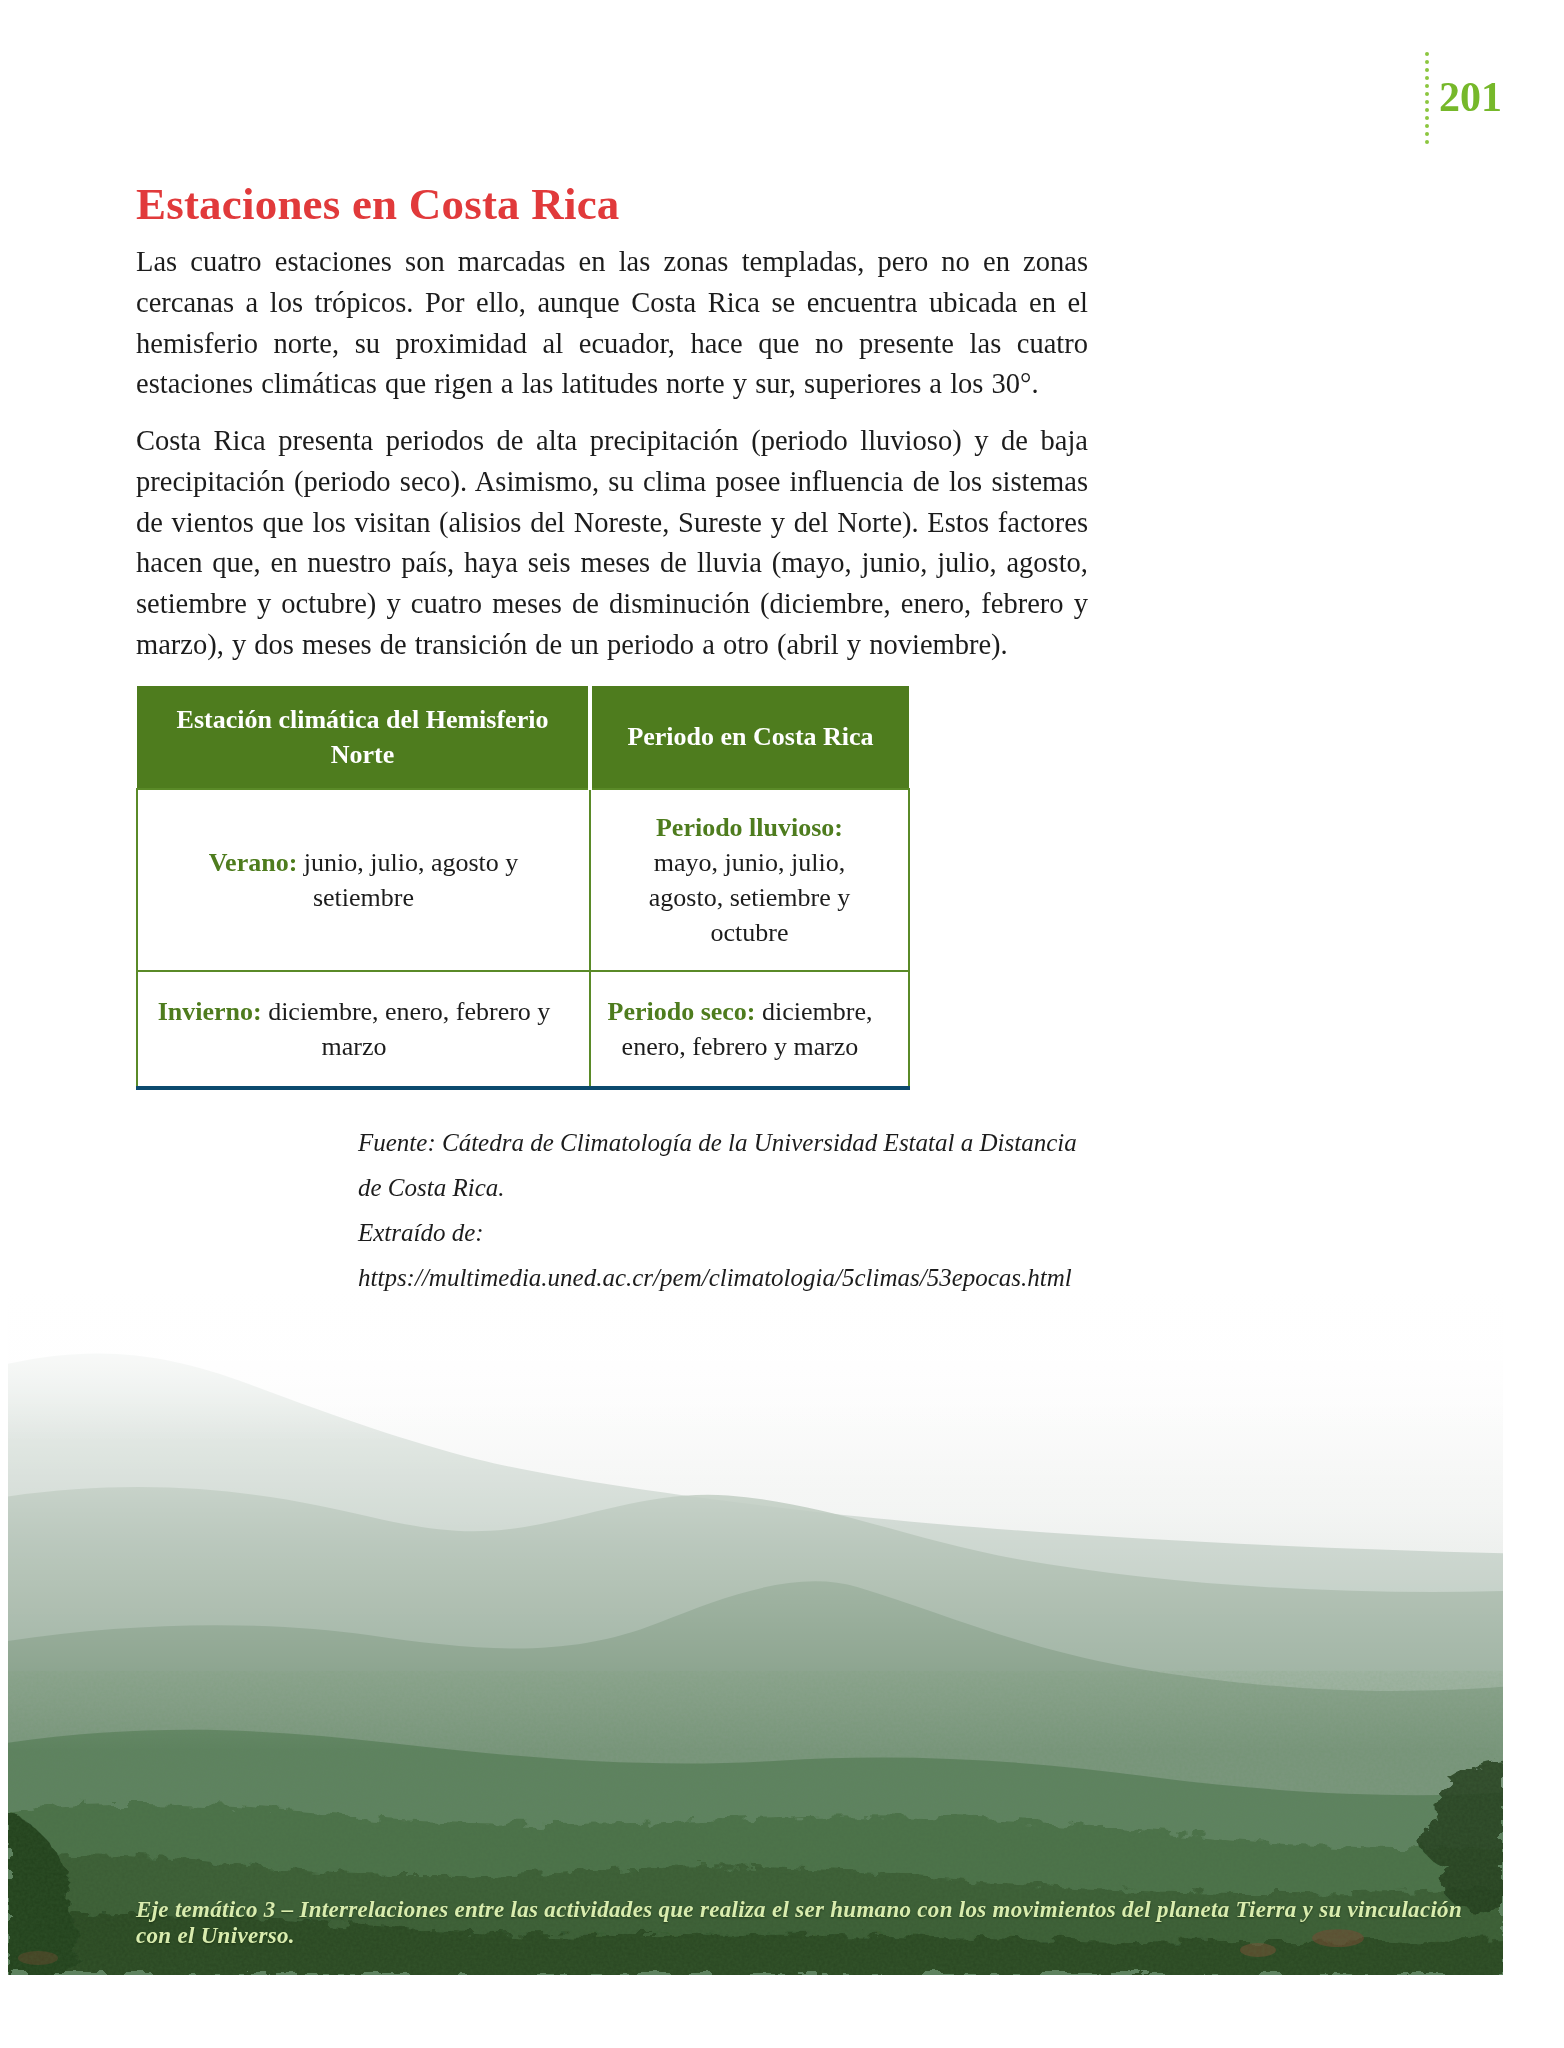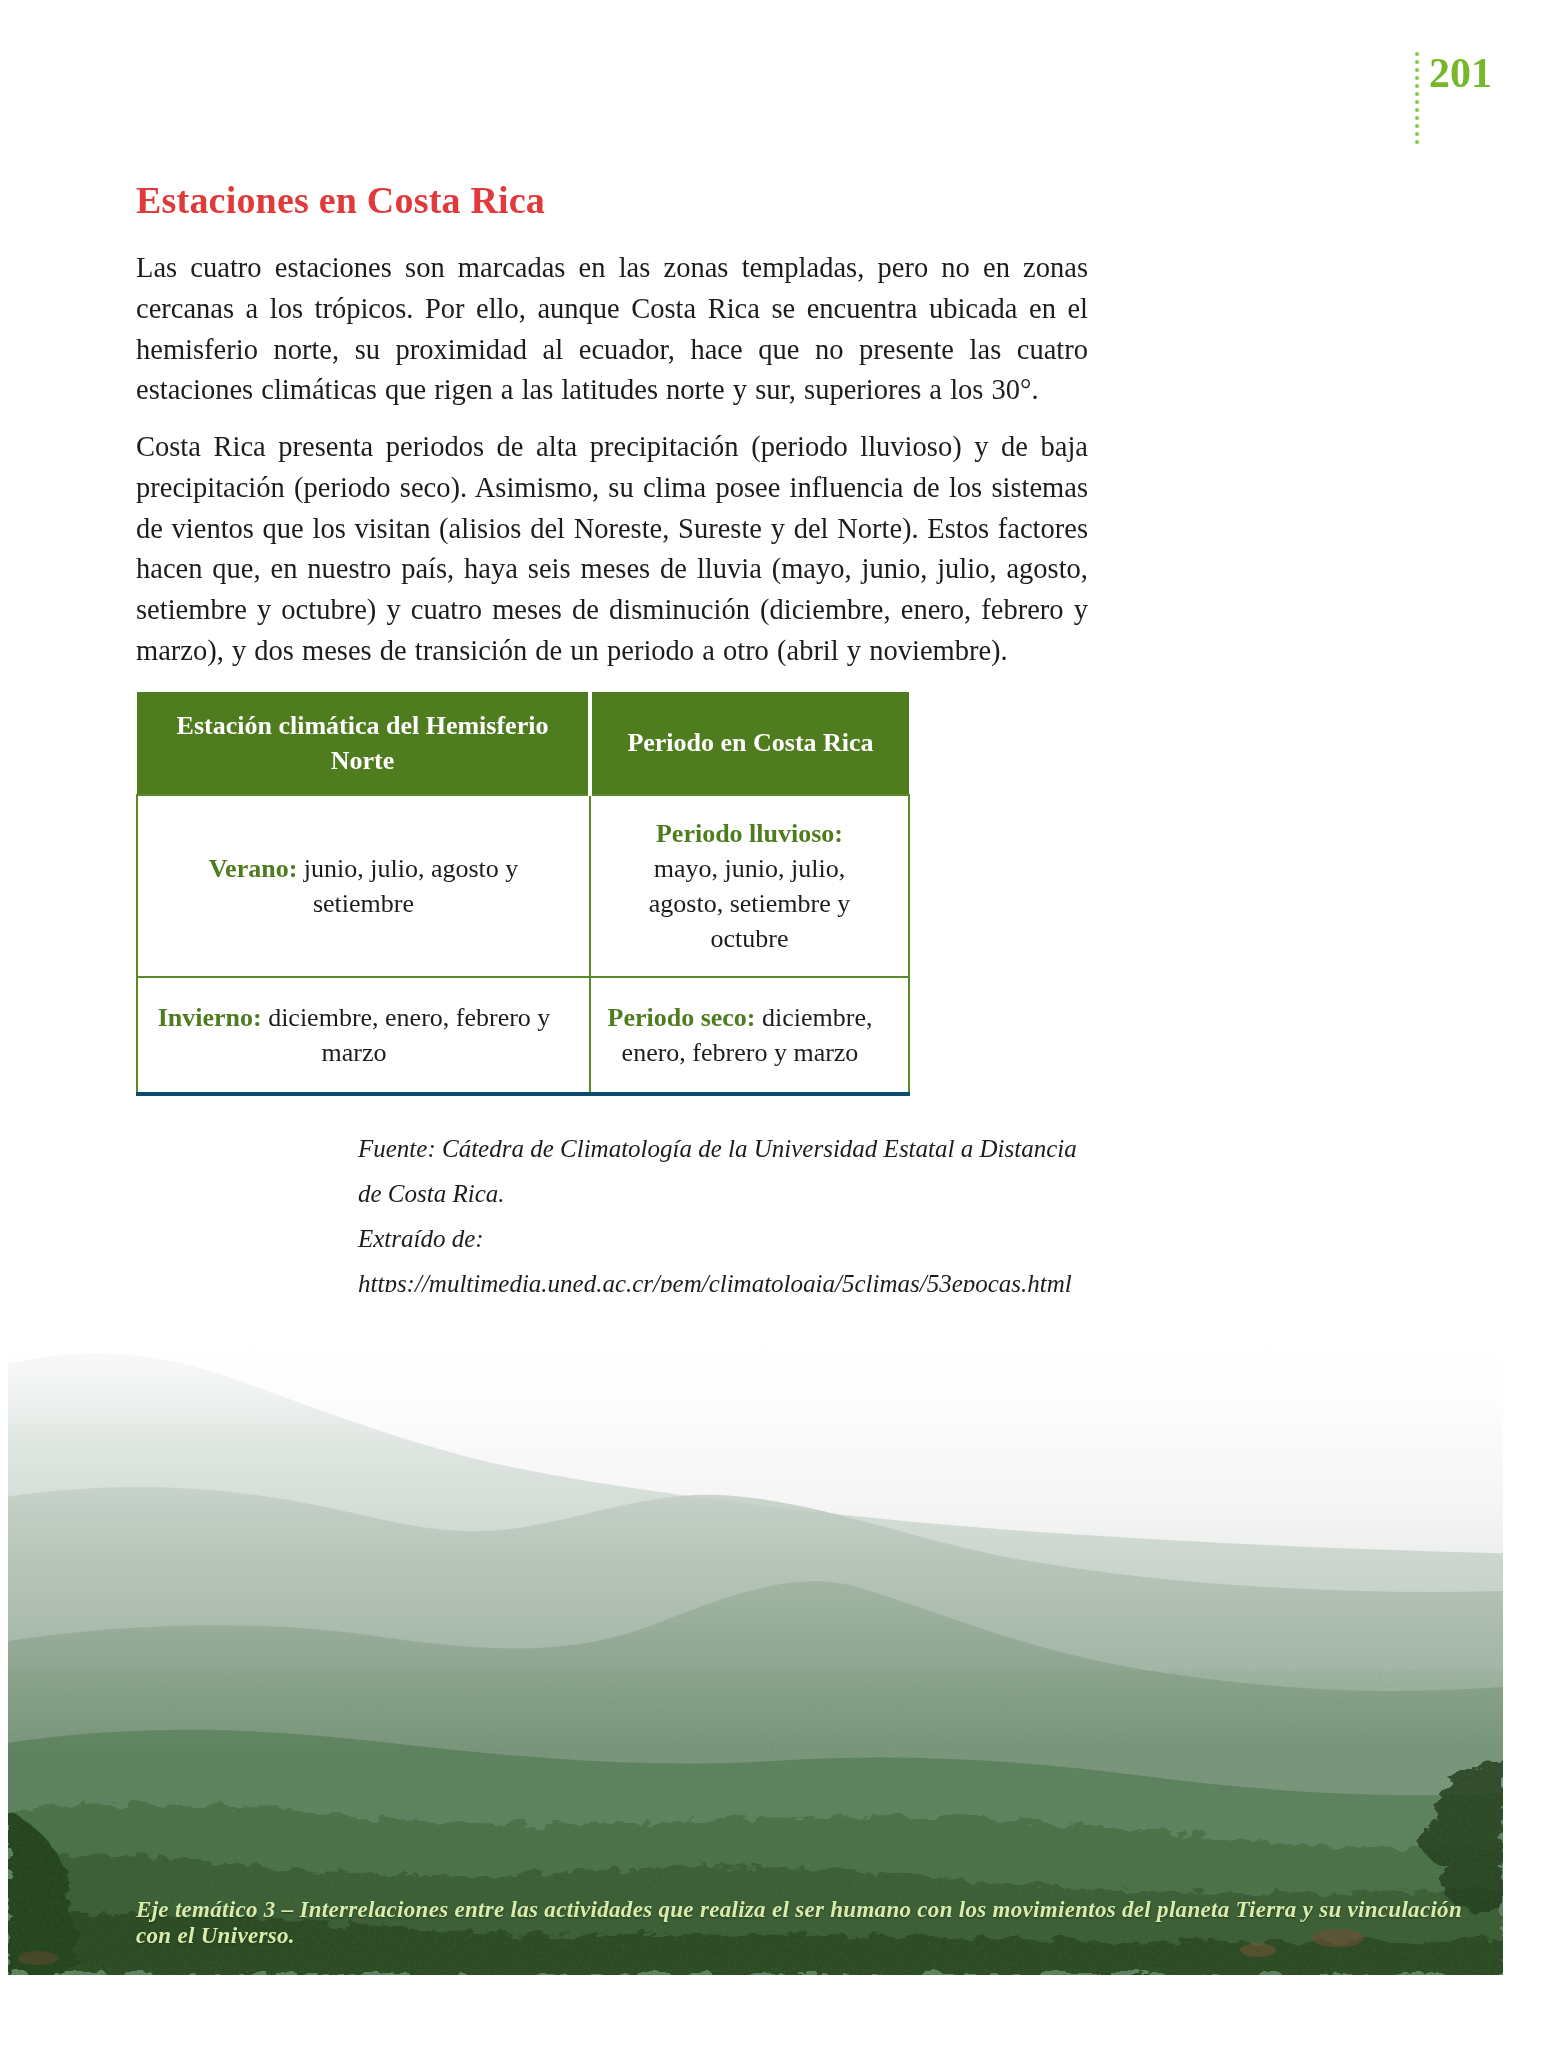--- a/index.html
+++ b/index.html
@@ -11,23 +11,23 @@
     background: #ffffff;
     font-family: "Liberation Serif", serif;
     color: #1c1c1c;
     overflow: hidden;
   }
 
   
   .pagenum-wrap {
     position: absolute;
     top: 52px;
-    right: 72px;
+    right: 62px;
     display: flex;
-    align-items: flex-start;
+    align-items: center;
   }
   .dotted-rule {
     width: 0;
     height: 92px;
     border-left: 4px dotted #8cc63f;
     margin-right: 10px;
   }
   .page-number {
     font-size: 42px;
     font-weight: bold;
@@ -37,25 +37,25 @@
   }
 
   
   .content {
     position: absolute;
     left: 136px;
     width: 952px;
     top: 178px;
   }
   h1.heading {
-    font-size: 38px;
+    font-size: 45px;
     font-weight: bold;
     color: #e13a3b;
     letter-spacing: 0.2px;
-    margin-bottom: 26px;
+    margin-bottom: 12px;
   }
   .body-par {
     font-size: 28.5px;
     line-height: 1.43;
     text-align: justify;
     margin-bottom: 16px;
     word-spacing: 1px;
   }
 
   

